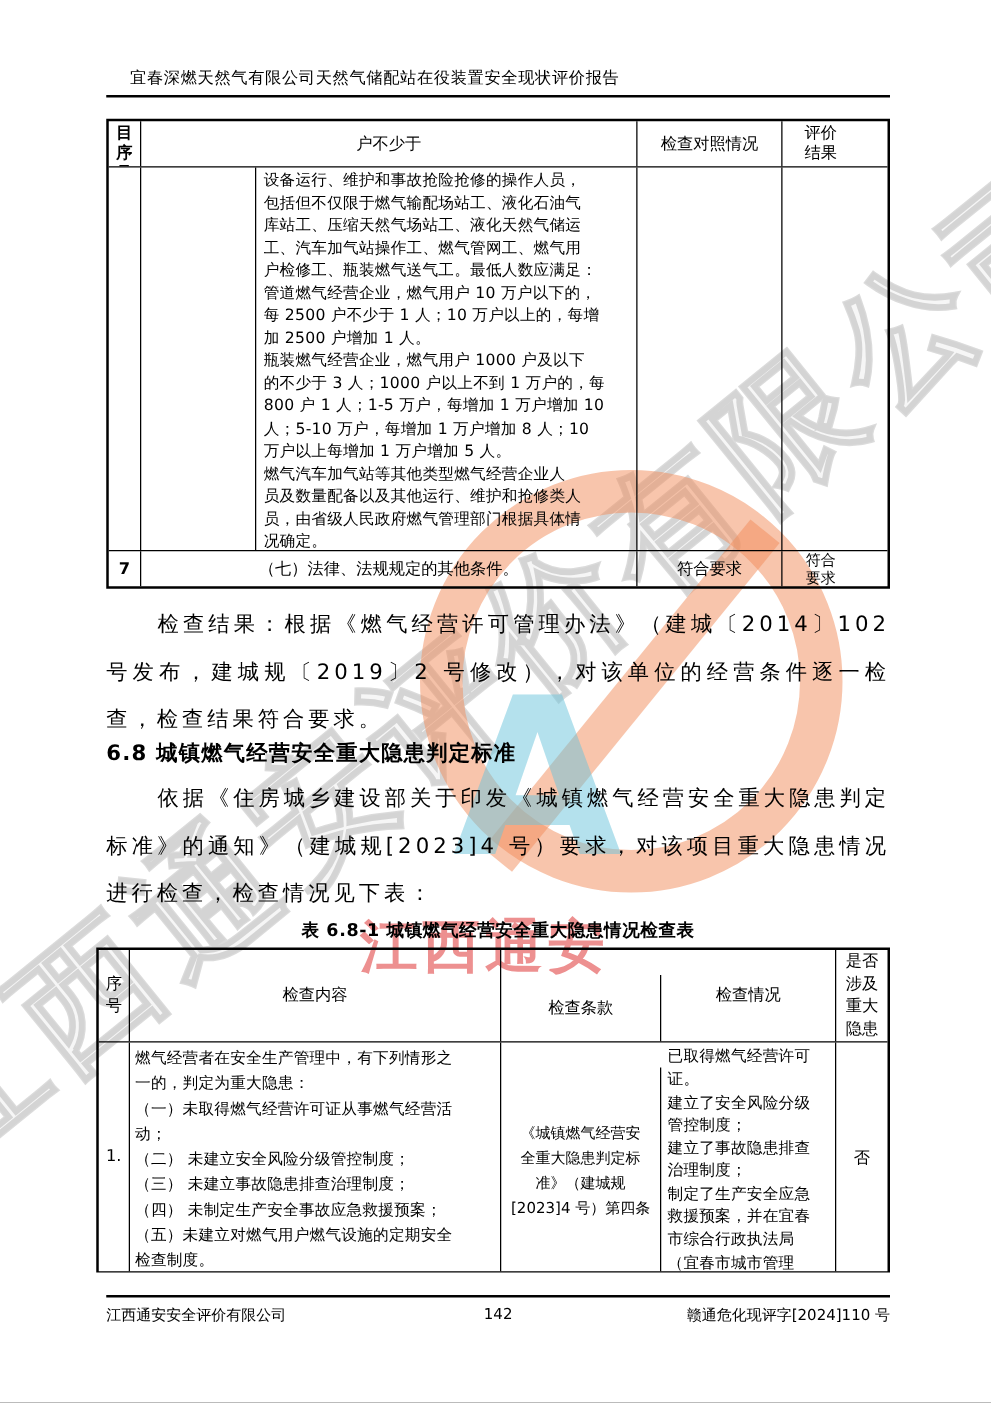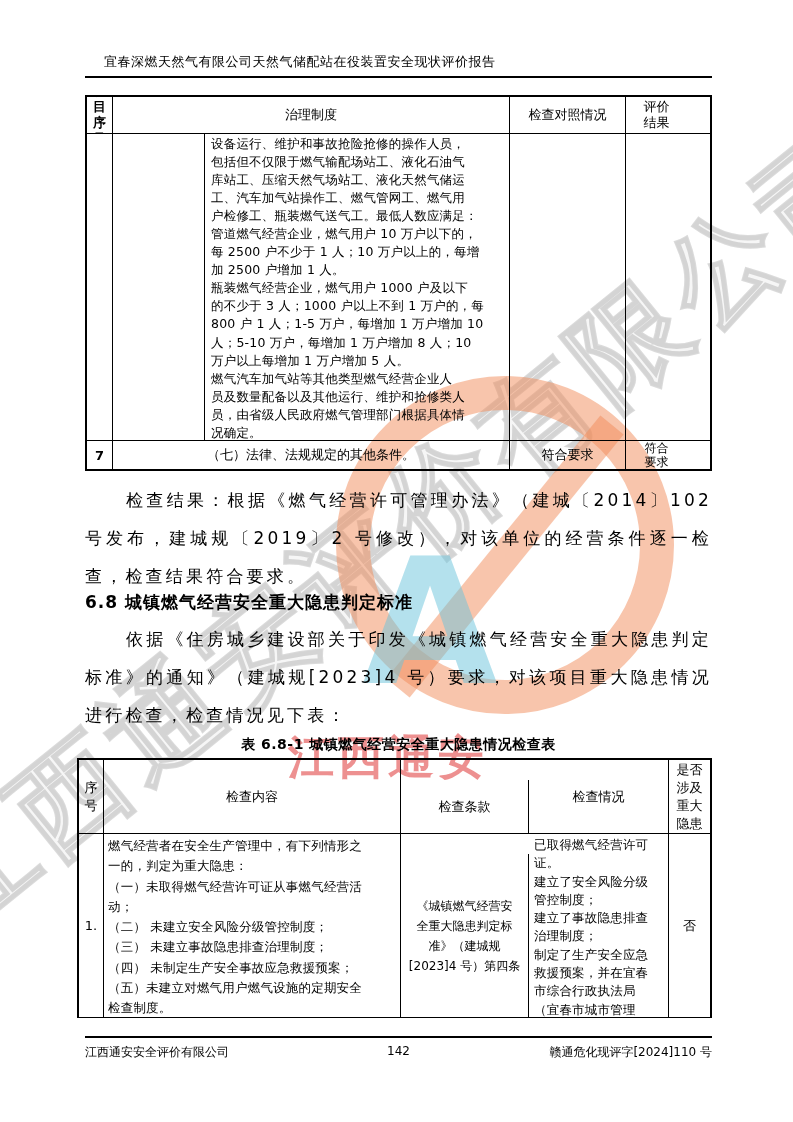--- a/index.html
+++ b/index.html
@@ -96,21 +96,21 @@
 
   <div class="content">
 
     <div class="doc-header">宜春深燃天然气有限公司天然气储配站在役装置安全现状评价报告</div>
     <div class="header-rule"></div>
 
     <div class="t1">
       <div class="r rh">
         <div class="c c1 ctr pre hdr2">项目
 序号</div>
-        <div class="c c2h ctr">治理制度</div>
+        <div class="c c2h ctr">户不少于</div>
         <div class="c c3 ctr">检查对照情况</div>
         <div class="c c4 ctr pre hdr2 last">评价
 结果</div>
       </div>
       <div class="r rb">
         <div class="c c1"></div>
         <div class="c c2a"></div>
         <div class="c c2b pre t1-body-text">设备运行、维护和事故抢险抢修的操作人员，
 包括但不仅限于燃气输配场站工、液化石油气
 库站工、压缩天然气场站工、液化天然气储运

